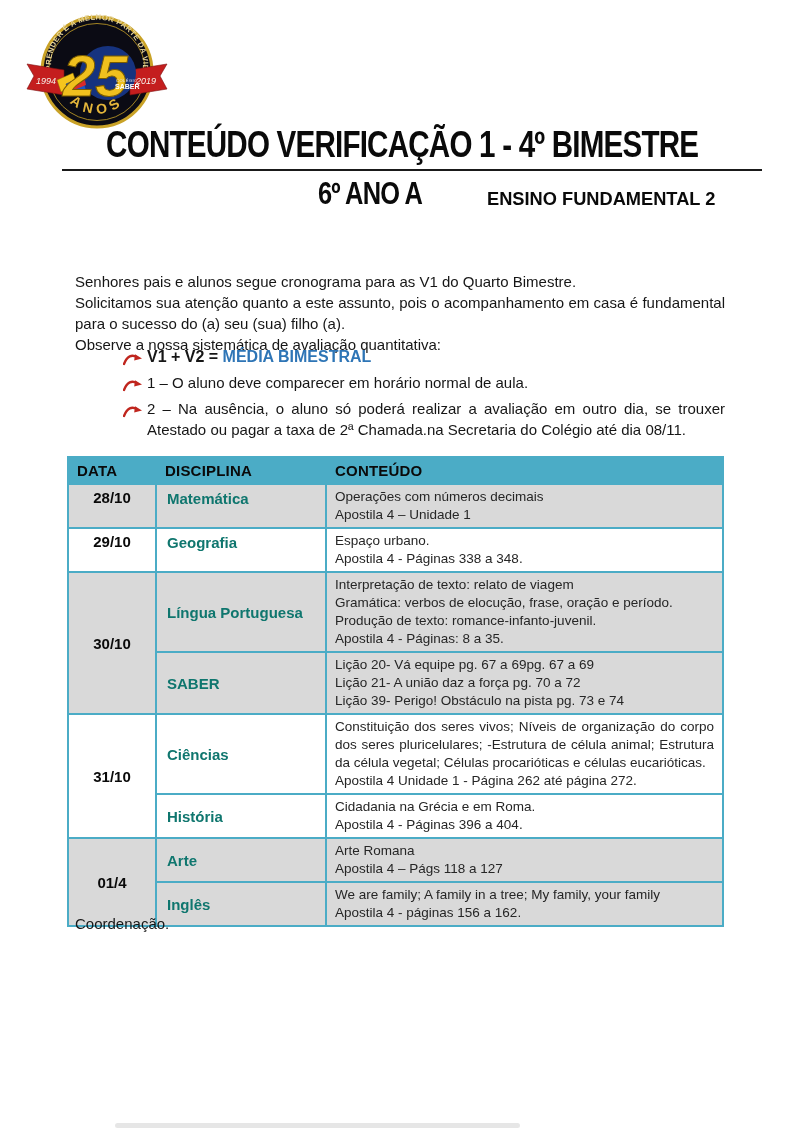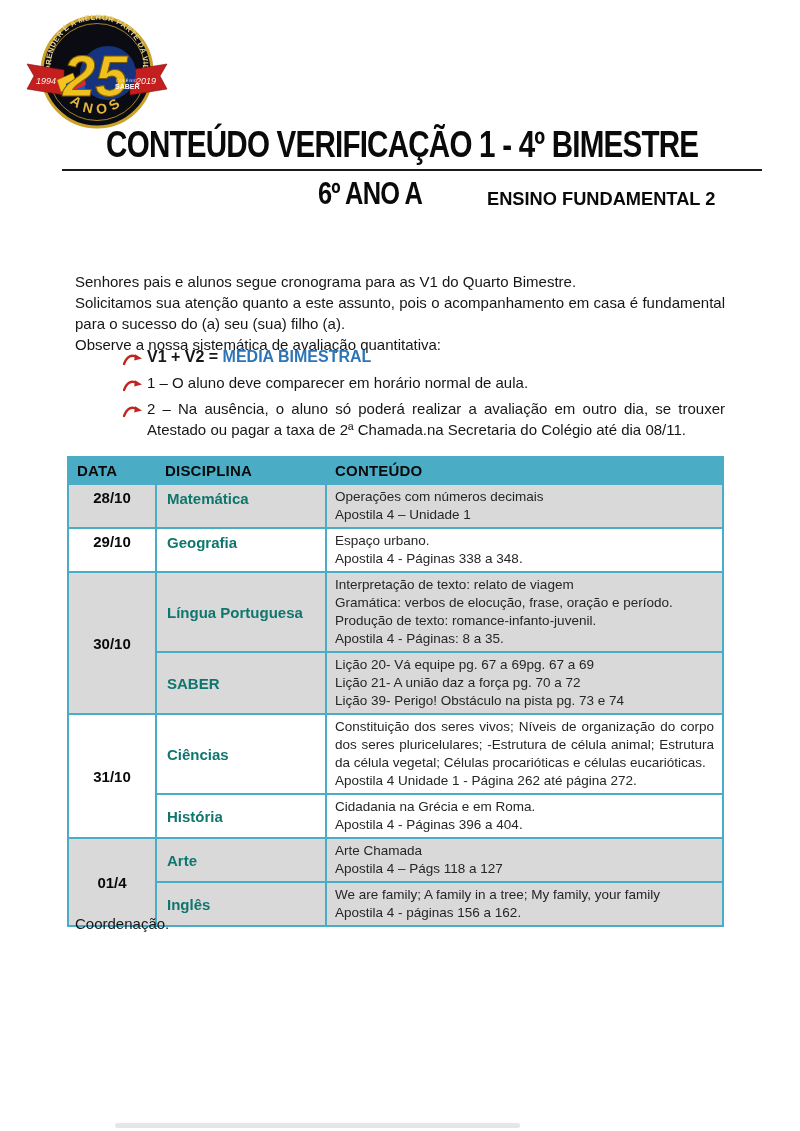--- a/index.html
+++ b/index.html
@@ -211,21 +211,21 @@
           <td class="subject-cell">História</td>
           <td class="content-cell">
             <div class="line">Cidadania na Grécia e em Roma.</div>
             <div class="line">Apostila 4 - Páginas 396 a 404.</div>
           </td>
         </tr>
         <tr class="row-gray">
           <td class="date-cell" rowspan="2">01/4</td>
           <td class="subject-cell">Arte</td>
           <td class="content-cell">
-            <div class="line">Arte Chamada</div>
+            <div class="line">Arte Romana</div>
             <div class="line">Apostila 4 – Págs 118 a 127</div>
           </td>
         </tr>
         <tr class="row-gray">
           <td class="subject-cell">Inglês</td>
           <td class="content-cell">
             <div class="line">We are family; A family in a tree; My family, your family</div>
             <div class="line">Apostila 4 - páginas 156 a 162.</div>
           </td>
         </tr>

